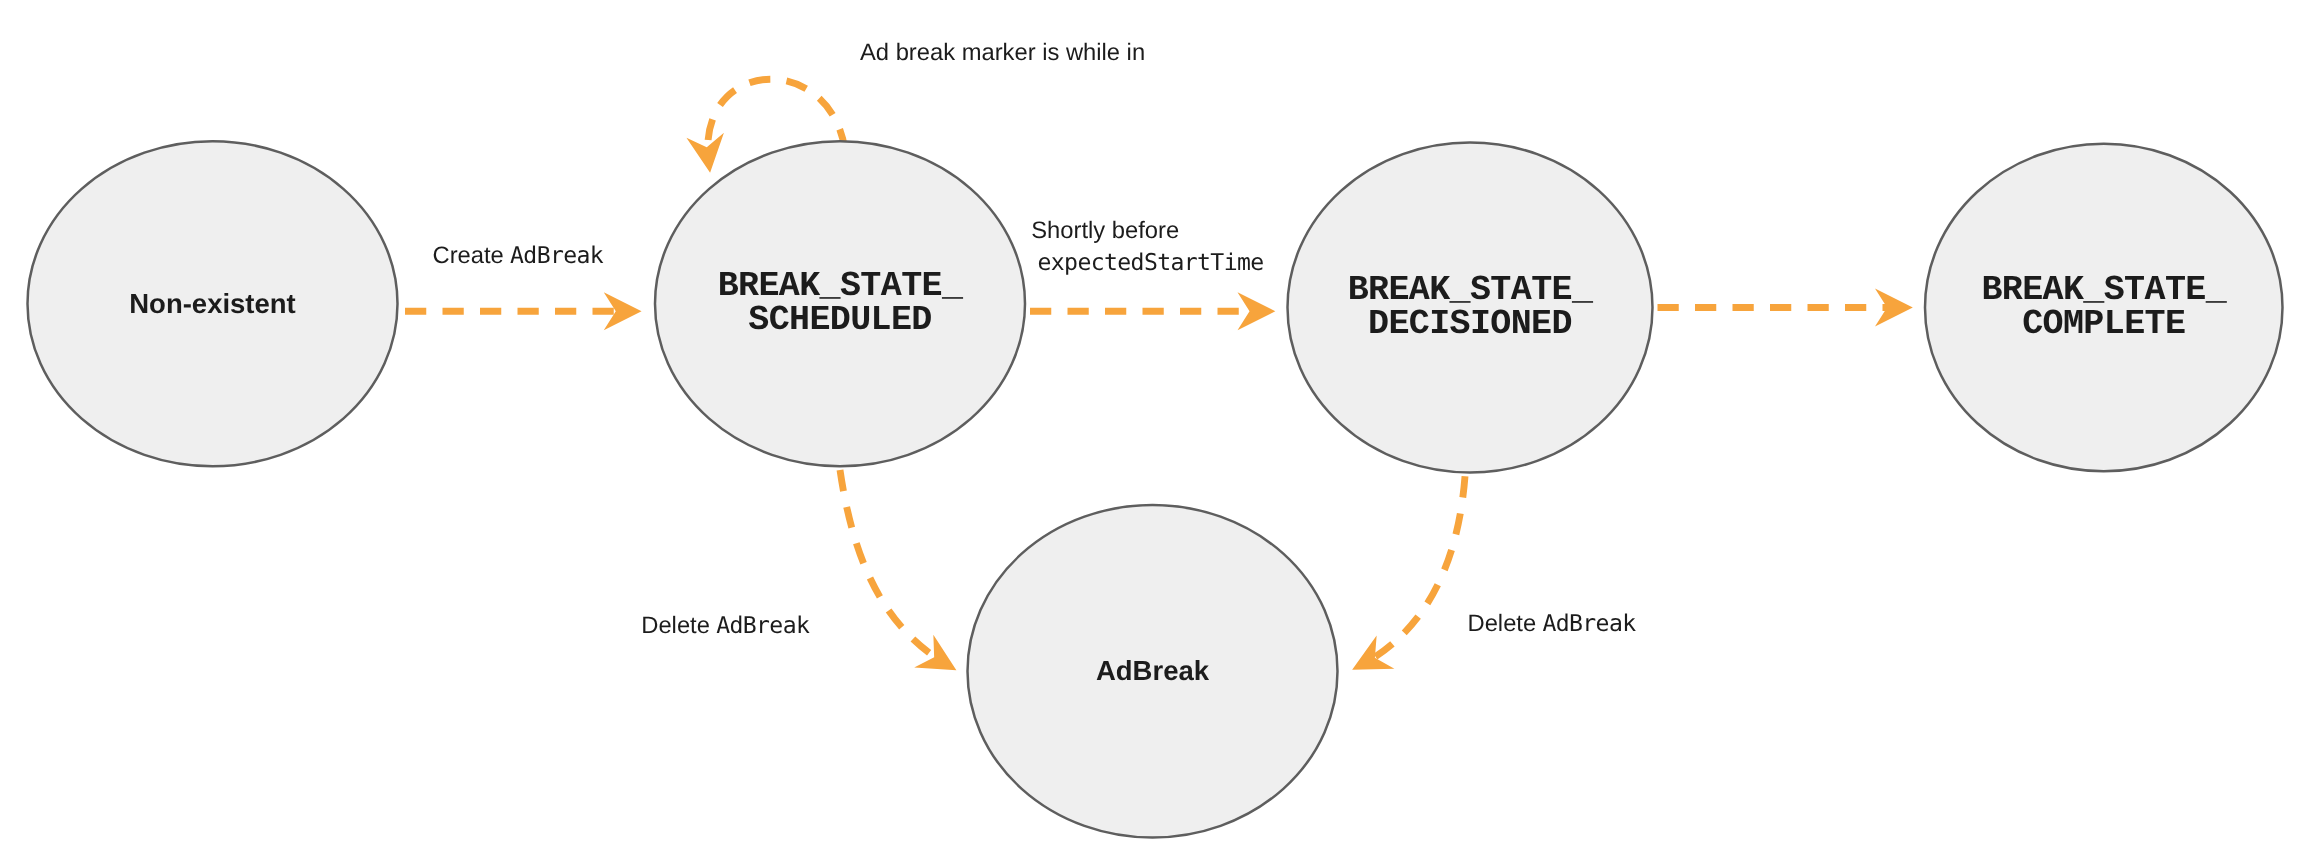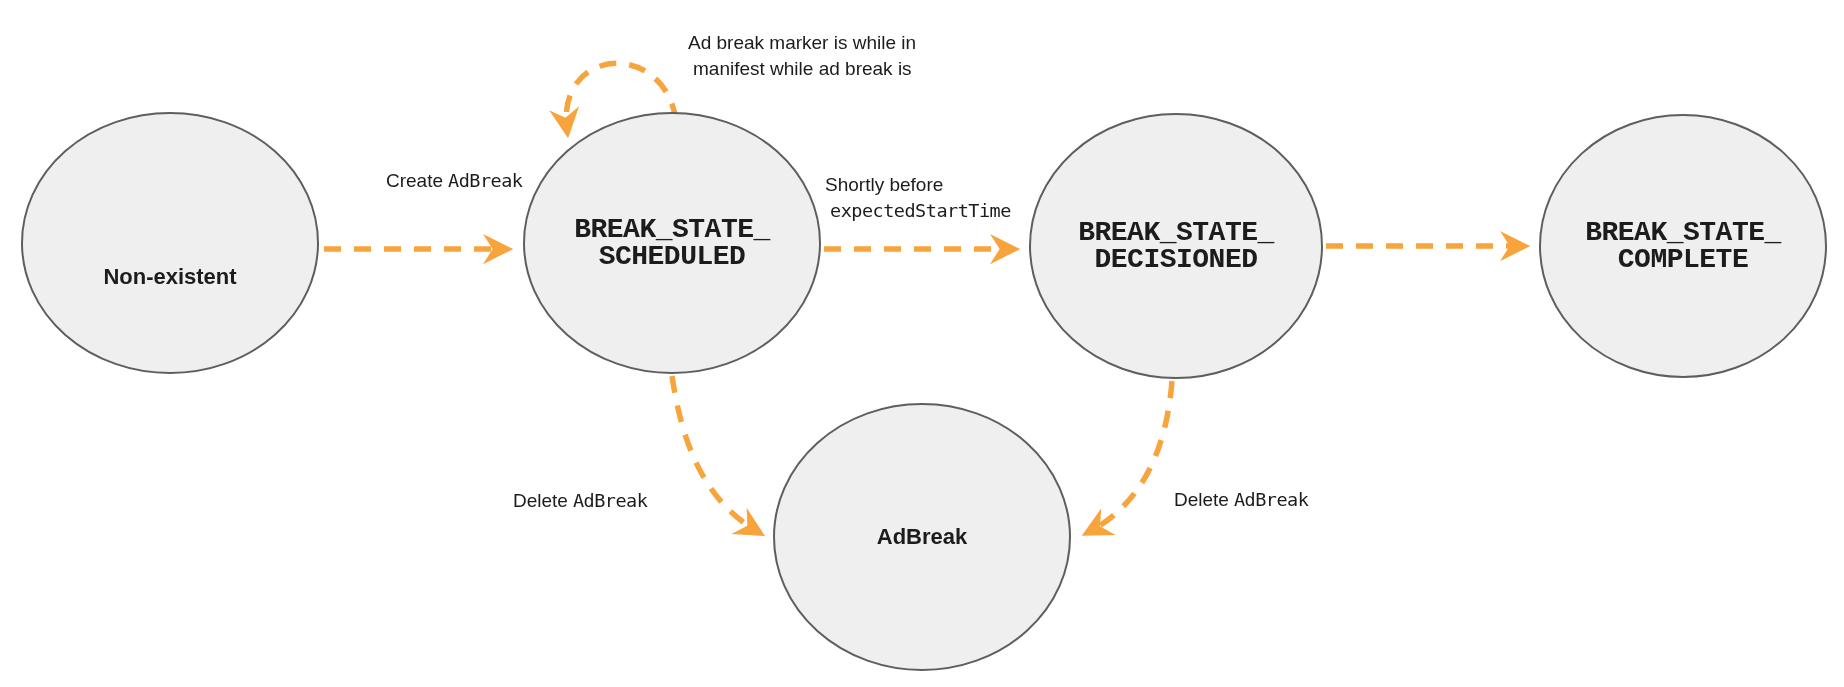--- a/index.html
+++ b/index.html
@@ -78,36 +78,35 @@
     <path class="edge" d="M 672 376 C 684 458, 712 505, 758 532"></path>
     <path class="edge" d="M 1172 381 C 1166 458, 1136 507, 1089 532"></path>
 
     <ellipse class="node" cx="170" cy="243" rx="148" ry="130"></ellipse>
     <ellipse class="node" cx="672" cy="243" rx="148" ry="130"></ellipse>
     <ellipse class="node" cx="1176" cy="246" rx="146" ry="132"></ellipse>
     <ellipse class="node" cx="1683" cy="246" rx="143" ry="131"></ellipse>
     <ellipse class="node" cx="922" cy="537" rx="148" ry="133"></ellipse>
   </svg>
 
-  <div class="state-label" style="left:170px;top:243px;margin-top:34px;">Non-existent</div>
+  <div class="state-label" style="left:170px;top:243px;">Non-existent</div>
   <div class="state-label code-bold" style="left:672px;top:243px;">BREAK_STATE_
 SCHEDULED</div>
   <div class="state-label code-bold" style="left:1176px;top:246px;">BREAK_STATE_
 DECISIONED</div>
   <div class="state-label code-bold" style="left:1683px;top:246px;">BREAK_STATE_
 COMPLETE</div>
   <div class="state-label" style="left:922px;top:537px;">AdBreak</div>
 
-  <div class="edge-label" style="left:346px;top:168px;margin-left:40px;">
+  <div class="edge-label" style="left:346px;top:192px;">
     <span>Create</span><span class="code">AdBreak</span>
   </div>
 
   <div class="edge-label" style="left:688px;top:30px;">
     <span class="line">Ad break marker is while in</span>
-    <span class="line">manifest while ad break is</span>
   </div>
 
   <div class="edge-label" style="left:825px;top:172px;">
     <span class="line">Shortly before</span>
     <span class="line code">expectedStartTime</span>
   </div>
 
 
   <div class="edge-label" style="left:513px;top:488px;">
     <span>Delete</span><span class="code">AdBreak</span>

